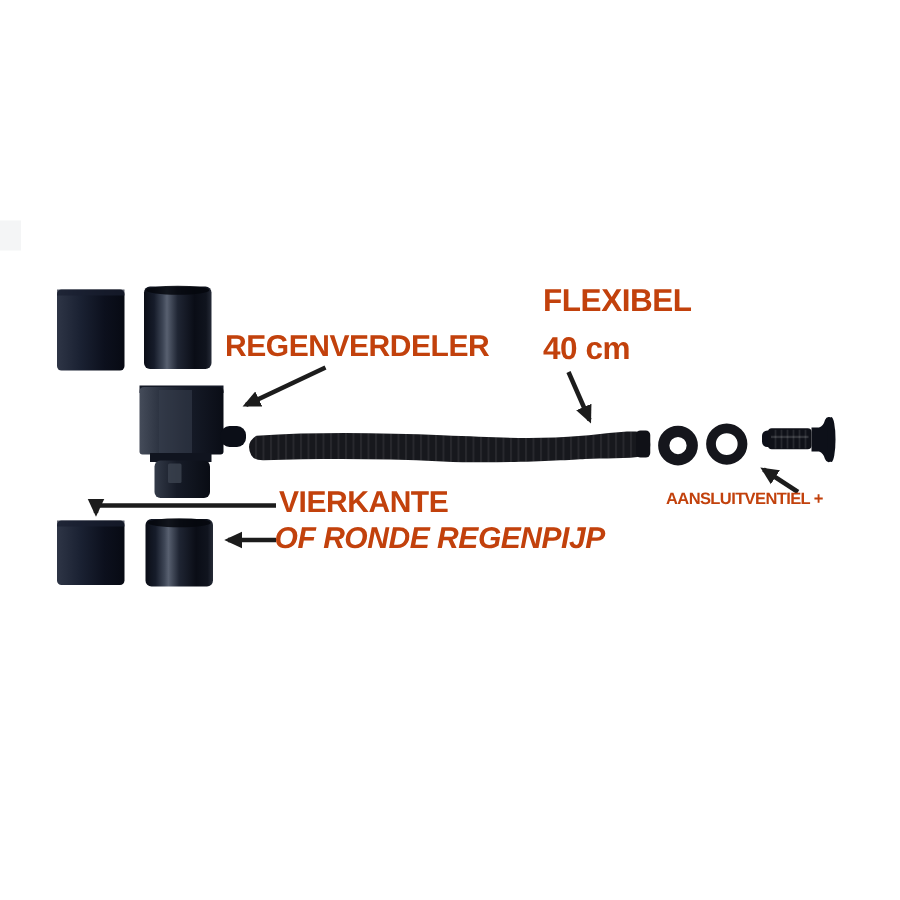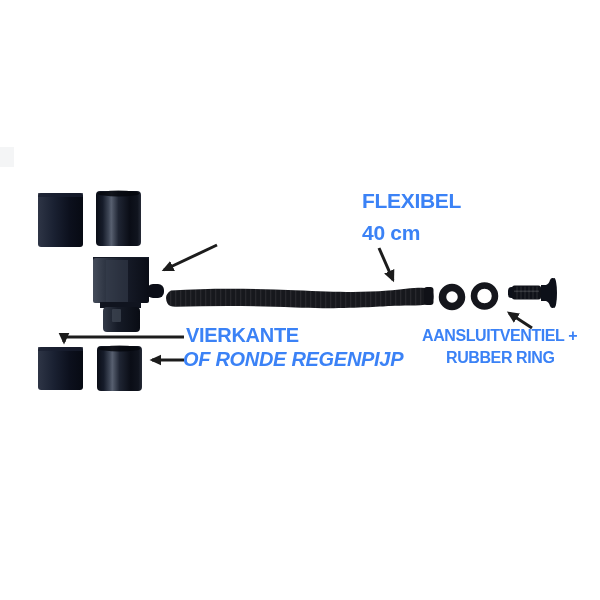--- a/index.html
+++ b/index.html
@@ -6,31 +6,31 @@
   #stage{
     position:relative;
     width:600px;height:600px;
     background:#ffffff;
     overflow:hidden;
     font-family:"Liberation Sans", sans-serif;
   }
   .label{
     position:absolute;
     font-weight:bold;
-    color:#3b82f6;
+    color:#c2410c;
     line-height:1;
     white-space:nowrap;
     letter-spacing:-0.3px;
   }
   .lbl-regenverdeler{left:150px;top:221px;font-size:20px;}
   .lbl-flexibel{left:362px;top:190px;font-size:21px;}
   .lbl-flexibel-size{left:362px;top:222px;font-size:21px;}
   .lbl-pipe1{left:186px;top:325px;font-size:20px;text-align:right;}
   .lbl-pipe2{left:183px;top:349px;font-size:20px;font-style:italic;}
-  .lbl-valve1{left:422px;top:328px;font-size:16px;letter-spacing:-0.4px;}
+  .lbl-valve1{left:444px;top:328px;font-size:11px;letter-spacing:-0.4px;}
   .lbl-valve2{left:446px;top:350px;font-size:16px;letter-spacing:-0.4px;}
   svg{position:absolute;left:0;top:0;}
 </style>
 </head>
 <body>
 
 <div id="stage">
 
   <svg width="600" height="600" viewBox="0 0 600 600">
     <defs>
@@ -159,20 +159,20 @@
 
     <g stroke="#1c1c1c" stroke-width="3" fill="none">
       <line x1="217" y1="245" x2="164" y2="270" marker-end="url(#ah)"></line>
       <line x1="379" y1="248" x2="393" y2="280" marker-end="url(#ah)"></line>
       <polyline points="184,337 64,337 64,342" marker-end="url(#ah)" stroke-linejoin="miter"></polyline>
       <line x1="184" y1="360" x2="152" y2="360" marker-end="url(#ah)"></line>
       <line x1="532" y1="328" x2="509" y2="313" marker-end="url(#ah)"></line>
     </g>
   </svg>
 
+  <div class="label lbl-regenverdeler">REGENVERDELER</div>
   <div class="label lbl-flexibel">FLEXIBEL</div>
   <div class="label lbl-flexibel-size">40 cm</div>
   <div class="label lbl-pipe1">VIERKANTE</div>
   <div class="label lbl-pipe2">OF RONDE REGENPIJP</div>
   <div class="label lbl-valve1">AANSLUITVENTIEL +</div>
-  <div class="label lbl-valve2">RUBBER RING</div>
 
 </div>
 
 </body></html>

